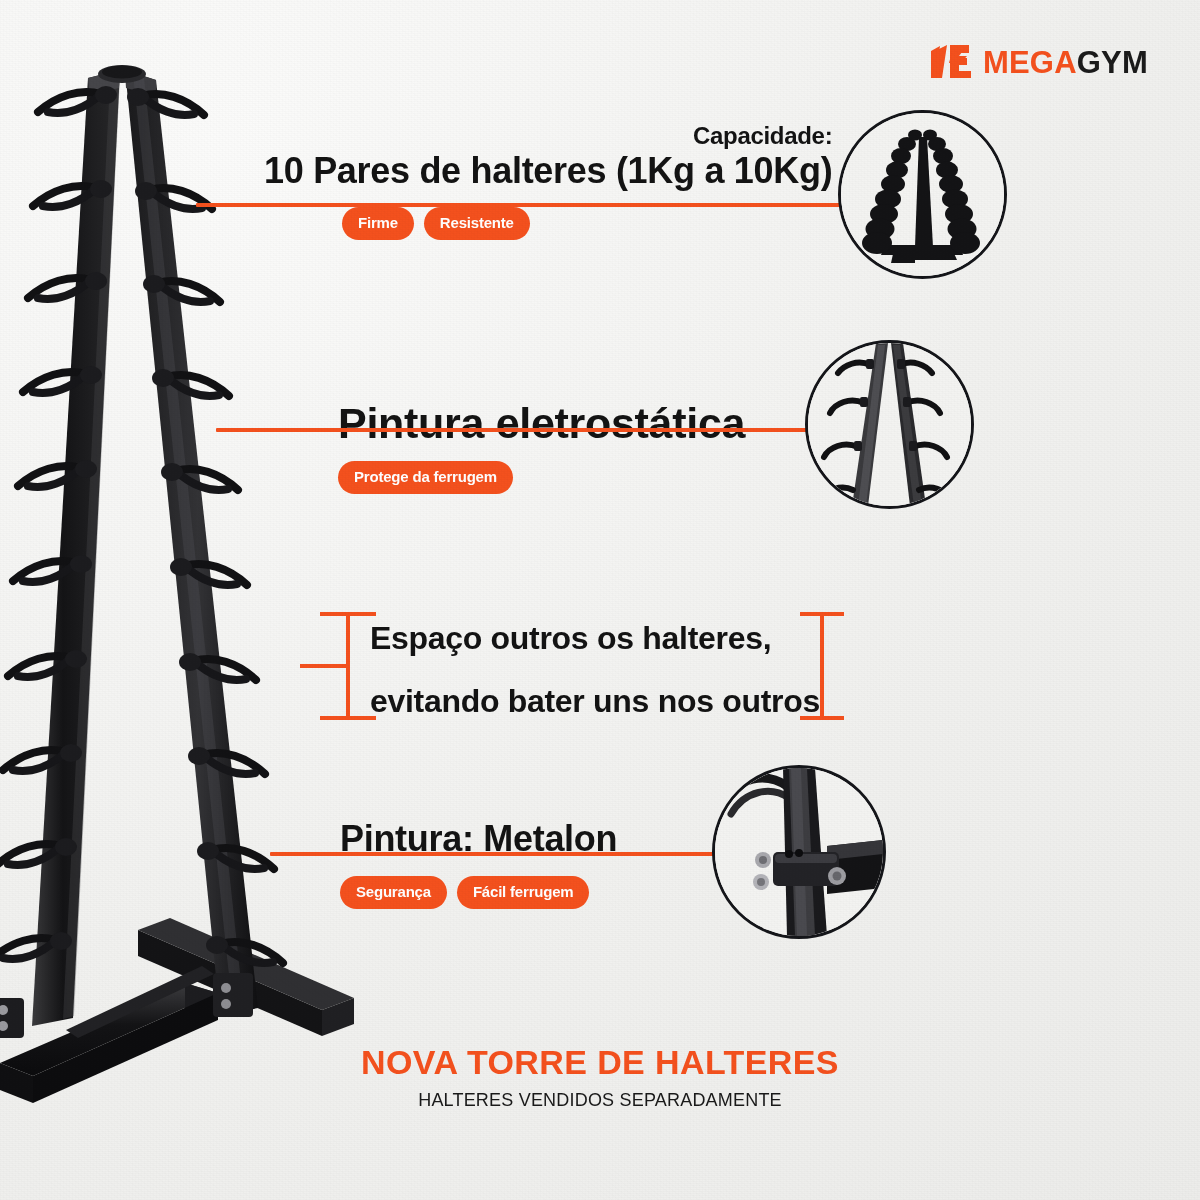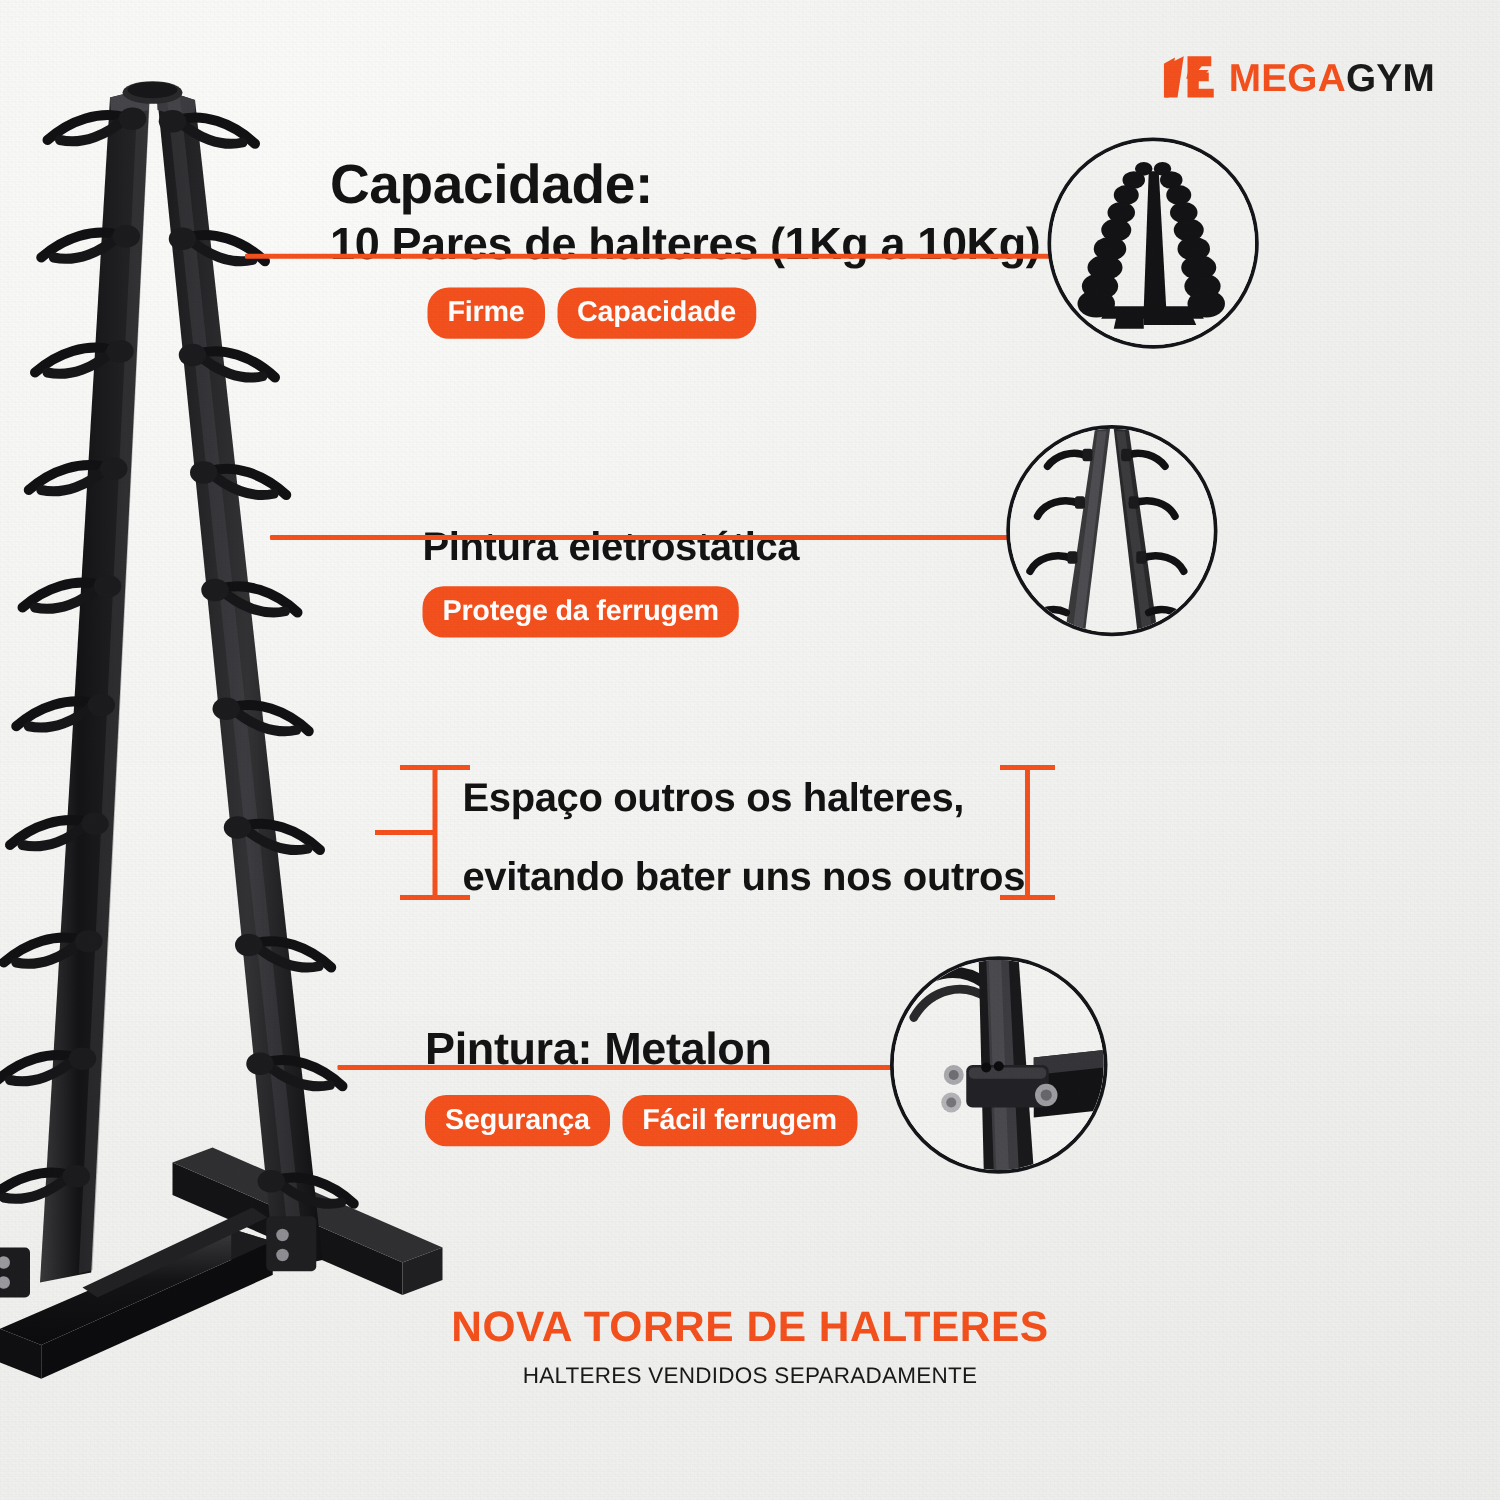--- a/index.html
+++ b/index.html
@@ -52,21 +52,21 @@
   .headline{
     color:#141414;font-weight:bold;line-height:1.18;
     letter-spacing:-.3px;margin:0;white-space:nowrap;
   }
   .rule{
     position:absolute;height:4px;background:#F4511E;border-radius:1px;
   }
   .chips{display:flex;gap:10px;margin-top:12px;}
   .chip{
     background:#F4511E;color:#fff;border-radius:17px;
-    font-size:23px;font-weight:bold;letter-spacing:-.2px;
+    font-size:15px;font-weight:bold;letter-spacing:-.2px;
     padding:8px 16px 10px;line-height:1;white-space:nowrap;
   }
 
   
   .bracket{position:absolute;}
   .bracket .bar{position:absolute;background:#F4511E;}
 
   
   #bottom{
     position:absolute;left:0;right:0;bottom:78px;text-align:center;
@@ -250,25 +250,25 @@
         <polygon points="19,1 38,1 38,9 28,9 28,14 36,14 36,21 28,21 28,27 40,27 40,34 19,34"></polygon>
         <polygon points="22,4 34,4 28,12 36,12 20,30 25,19 18,19"></polygon>
       </g>
     </svg>
     <div class="word">
       <span class="m">MEGA</span><span class="g">GYM</span>
     </div>
   </div>
 
   <div class="callout" style="left:264px;top:122px;">
-    <h2 class="headline" style="font-size:44px;">Capacidade:</h2>
+    <h2 class="headline" style="font-size:24px;text-align:right;">Capacidade:</h2>
     <h2 class="headline" style="font-size:36px;">10 Pares de halteres (1Kg a 10Kg)</h2>
     <div class="chips" style="margin-left:78px;margin-top:14px;">
       <span class="chip">Firme</span>
-      <span class="chip">Capacidade</span>
+      <span class="chip">Resistente</span>
     </div>
   </div>
   <div class="rule" style="left:196px;top:203px;width:652px;"></div>
 
   <div class="detail-circle" style="left:838px;top:110px;width:163px;height:163px;">
     <svg viewBox="0 0 163 163" width="163" height="163" aria-hidden="true">
       <rect width="163" height="163" fill="#f3f3f1"></rect>
       <g fill="#141416">
 
         <polygon points="78,24 86,24 92,134 74,134"></polygon>
@@ -299,21 +299,21 @@
             <ellipse cx="124" cy="130" rx="15" ry="11"></ellipse>
         </g>
 
         <ellipse cx="74" cy="22" rx="7" ry="5.5"></ellipse>
           <ellipse cx="89" cy="22" rx="7" ry="5.5"></ellipse>
       </g>
     </svg>
   </div>
 
   <div class="callout" style="left:338px;top:398px;">
-    <h2 class="headline" style="font-size:32px;margin-top:21px;">Pintura eletrostática</h2>
+    <h2 class="headline" style="font-size:43px;">Pintura eletrostática</h2>
     <div class="chips" style="">
       <span class="chip">Protege da ferrugem</span>
     </div>
   </div>
   <div class="rule" style="left:216px;top:428px;width:596px;"></div>
 
   <div class="detail-circle" style="left:805px;top:340px;width:163px;height:163px;">
     <svg viewBox="0 0 163 163" width="163" height="163" aria-hidden="true">
       <rect width="163" height="163" fill="#f3f3f1"></rect>
       <g>

